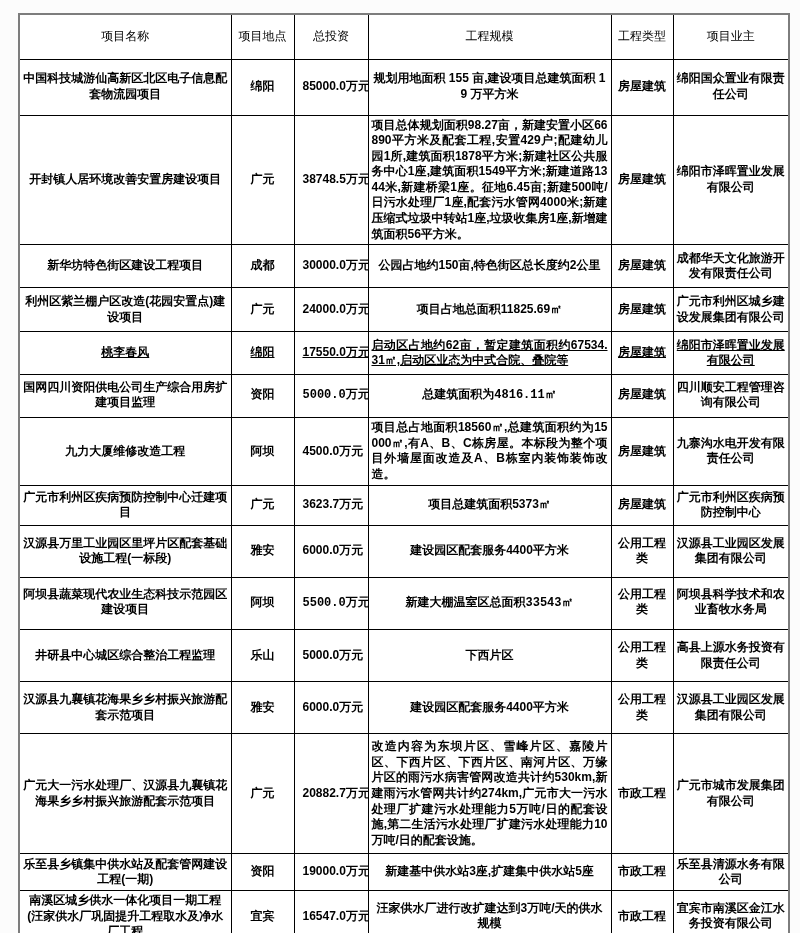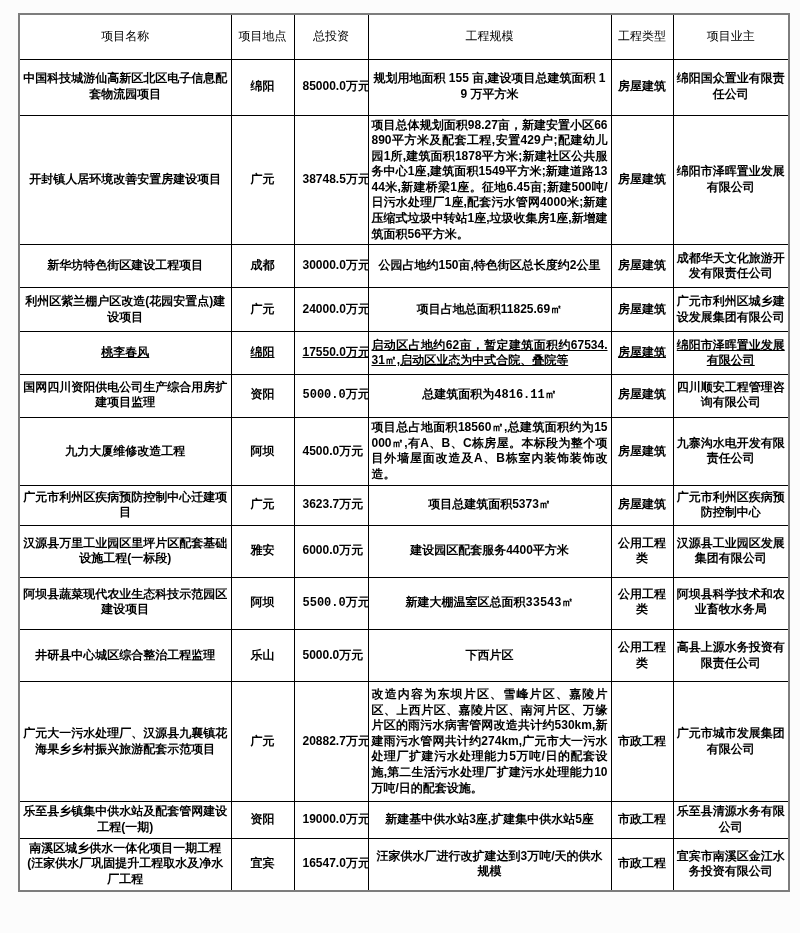--- a/index.html
+++ b/index.html
@@ -143,25 +143,33 @@
           <td>阿坝县科学技术和农业畜牧水务局</td>
         </tr>
         <tr style="height: 42px;">
           <td>井研县中心城区综合整治工程监理</td>
           <td>乐山</td>
           <td class="nowrap">5000.0万元</td>
           <td>下西片区</td>
           <td class="type-cell">公用工程类</td>
           <td>高县上源水务投资有限责任公司</td>
         </tr>
+        <tr style="height: 45px;">
+          <td>汉源县九襄镇花海果乡乡村振兴旅游配套示范项目</td>
+          <td>雅安</td>
+          <td class="nowrap">6000.0万元</td>
+          <td>建设园区配套服务4400平方米</td>
+          <td class="type-cell">公用工程类</td>
+          <td>汉源县工业园区发展集团有限公司</td>
+        </tr>
         <tr style="height: 120px;">
           <td>广元大一污水处理厂、汉源县九襄镇花海果乡乡村振兴旅游配套示范项目</td>
           <td>广元</td>
           <td class="nowrap">20882.7万元</td>
-          <td class="justify">改造内容为东坝片区、雪峰片区、嘉陵片区、上西片区、嘉陵片区、南河片区、万缘片区的雨污水病害管网改造共计约530km,新建雨污水管网共计约274km,广元市大一污水处理厂扩建污水处理能力5万吨/日的配套设施,第二生活污水处理厂扩建污水处理能力10万吨/日的配套设施。</td>
+          <td class="justify">改造内容为东坝片区、雪峰片区、嘉陵片区、下西片区、下西片区、南河片区、万缘片区的雨污水病害管网改造共计约530km,新建雨污水管网共计约274km,广元市大一污水处理厂扩建污水处理能力5万吨/日的配套设施,第二生活污水处理厂扩建污水处理能力10万吨/日的配套设施。</td>
           <td class="type-cell">市政工程</td>
           <td>广元市城市发展集团有限公司</td>
         </tr>
         <tr style="height: 32px;">
           <td>乐至县乡镇集中供水站及配套管网建设工程(一期)</td>
           <td>资阳</td>
           <td class="nowrap">19000.0万元</td>
           <td>新建基中供水站3座,扩建集中供水站5座</td>
           <td class="type-cell">市政工程</td>
           <td>乐至县清源水务有限公司</td>

